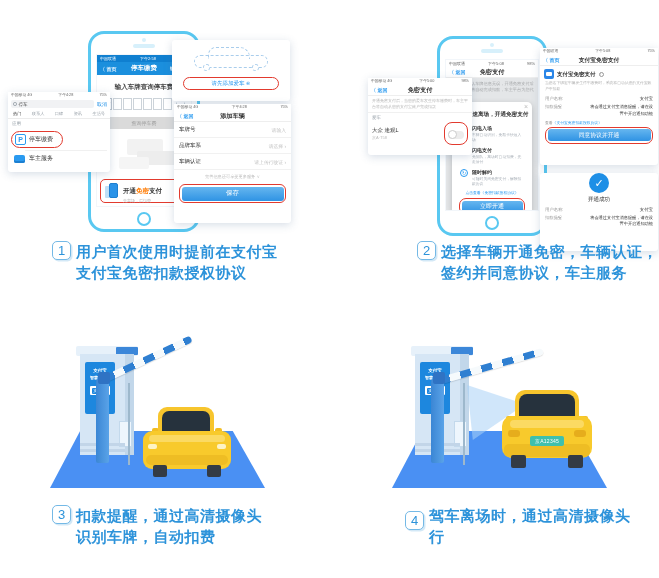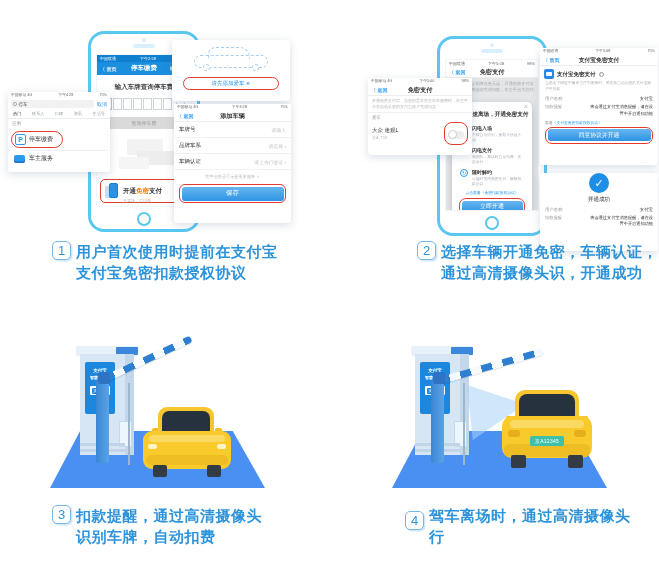--- a/index.html
+++ b/index.html
@@ -372,21 +372,21 @@
     <span class="badge">1</span>
     <span class="lines">
       <span style="display:block">用户首次使用时提前在支付宝</span>
       <span style="display:block">支付宝免密扣款授权协议</span>
     </span>
   </div>
   <div class="cap" style="left:417px;top:241px">
     <span class="badge">2</span>
     <span class="lines">
       <span style="display:block">选择车辆开通免密，车辆认证，</span>
-      <span style="display:block">通过高清摄像头识，开通成功</span>
+      <span style="display:block">签约并同意协议，车主服务</span>
     </span>
   </div>
   <div class="cap" style="left:52px;top:505px">
     <span class="badge">3</span>
     <span class="lines">
       <span style="display:block">扣款提醒，通过高清摄像头</span>
       <span style="display:block">识别车牌，自动扣费</span>
     </span>
   </div>
   <div class="cap" style="left:405px;top:505px">

